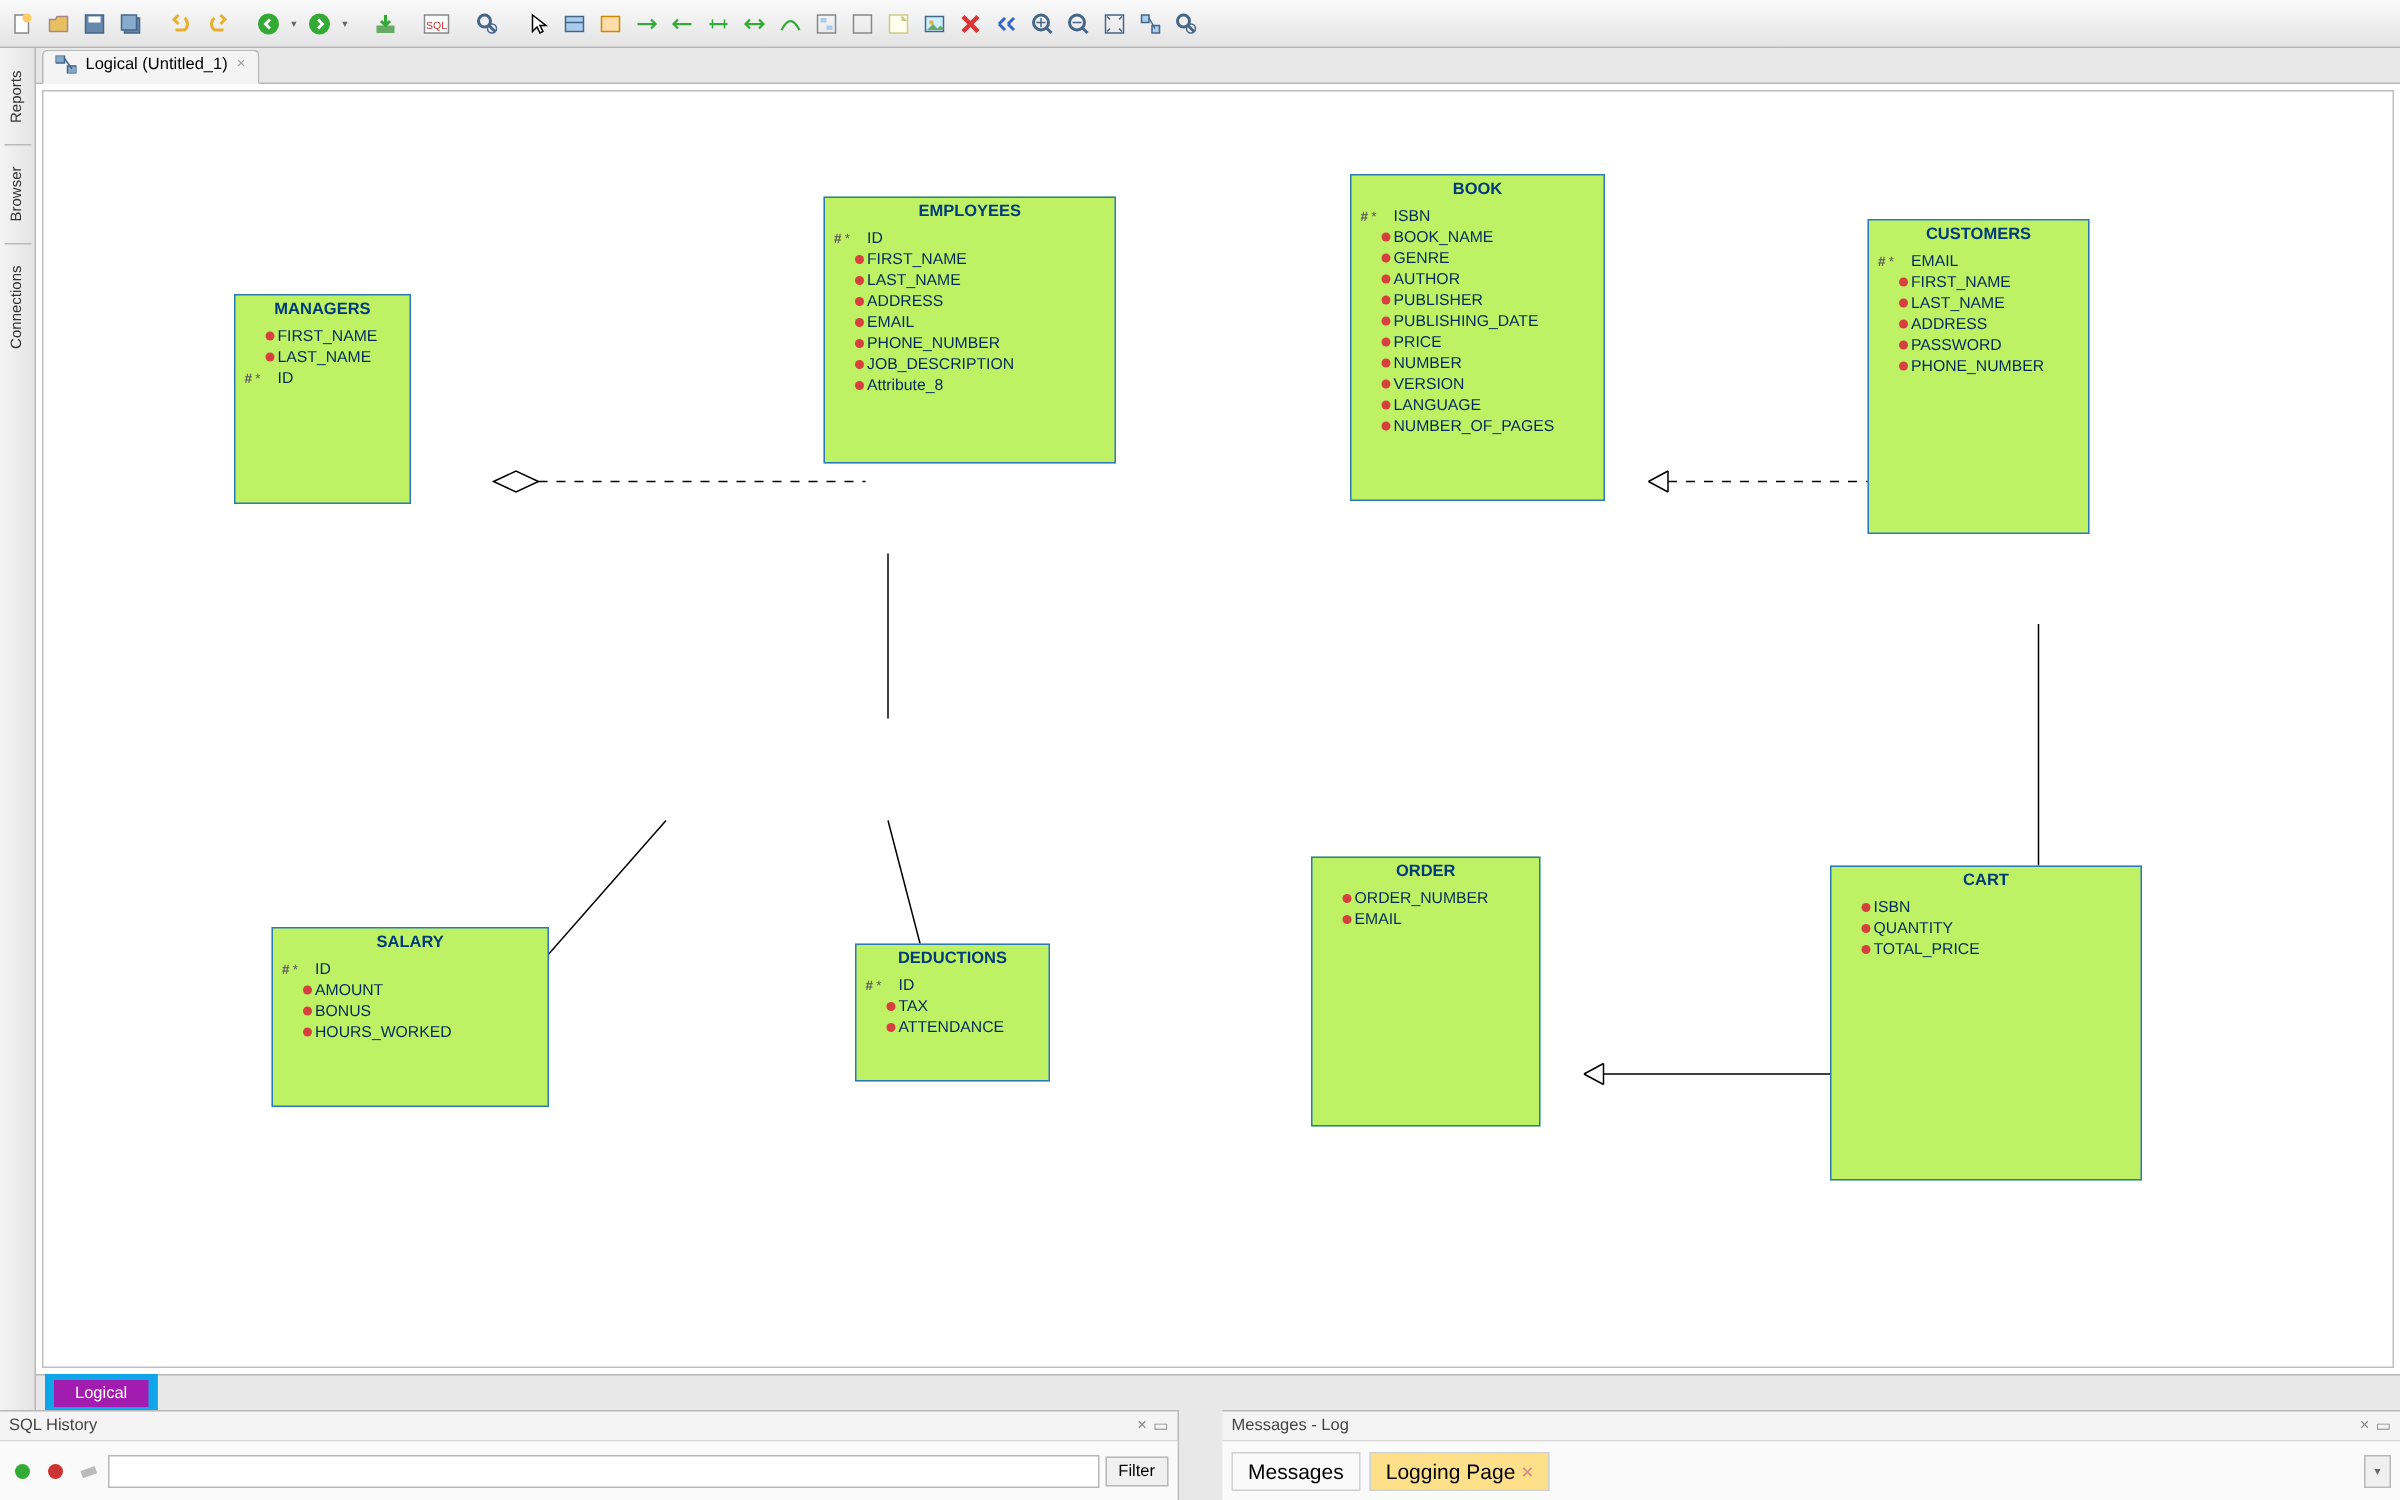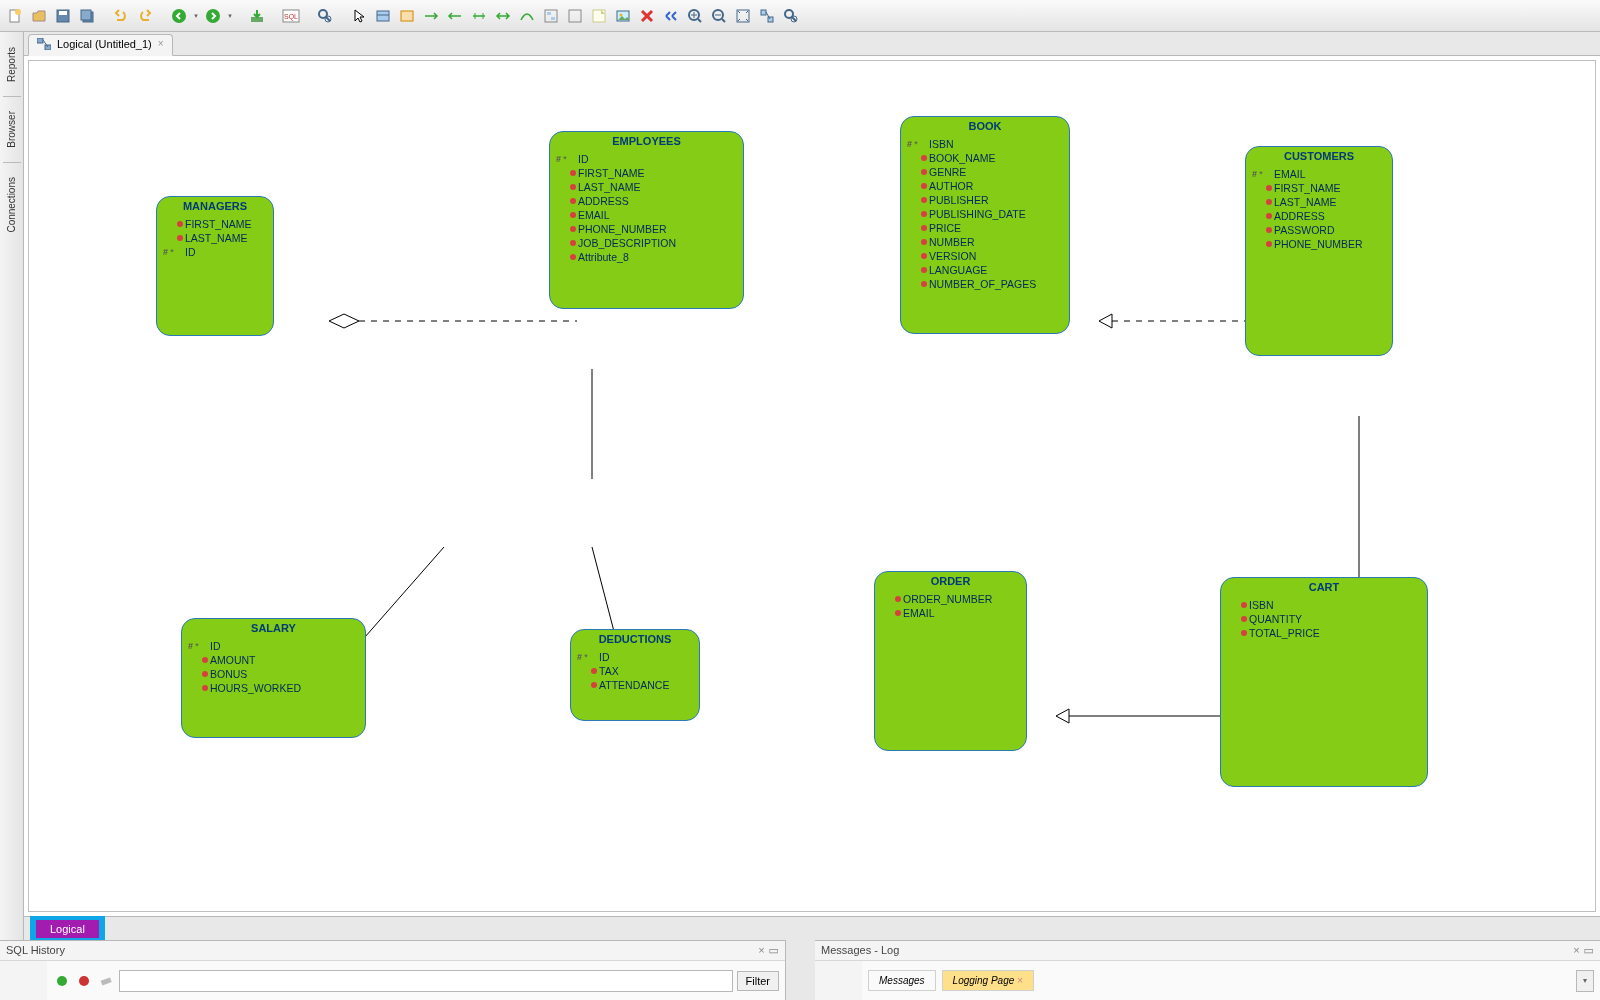--- a/index.html
+++ b/index.html
@@ -15,44 +15,44 @@
 .side-tab { writing-mode: vertical-rl; transform: rotate(180deg); padding: 8px 1px; font-size: 10px; color: #333; cursor: pointer; margin: 2px 0; border: 1px solid transparent; border-radius: 3px; display: flex; align-items: center; gap: 4px; }
 
 .workspace { flex: 1; display: flex; flex-direction: column; background: #fff; }
 .doc-tabs { height: 24px; background: #e8e8e8; border-bottom: 1px solid #b8b8b8; display: flex; align-items: flex-end; padding-left: 4px; }
 .doc-tab { background: #f4f4f4; border: 1px solid #b8b8b8; border-bottom: 1px solid #f4f4f4; border-radius: 4px 4px 0 0; padding: 3px 8px; display: flex; align-items: flex-start; gap: 6px; font-size: 11px; position: relative; bottom: -1px; }
 .doc-tab .close { color: #999; font-size: 10px; cursor: pointer; }
 
 .canvas-wrap { flex: 1; position: relative; background: #fff; overflow: hidden; }
 .canvas { position: absolute; inset: 4px; border: 1px solid #c0c0c0; background: #fff; }
 
-.entity { position: absolute; background: #84cc16; border: 1px solid #2a7ab8; border-radius: 14px; overflow: hidden; }
+.entity { position: absolute; background: #bef264; border: 1px solid #2a7ab8; border-radius: 0; overflow: hidden; }
 .ent-head { text-align: center; padding: 3px 4px; font-weight: bold; font-size: 11px; color: #003b7a; }
 .ent-body { padding: 2px 6px 6px; font-size: 10.5px; }
 .attr { display: flex; align-items: center; gap: 2px; line-height: 14px; white-space: nowrap; }
 .pk { color: #555; font-weight: bold; font-size: 9px; width: 4px; text-align: center; }
 .rq { color: #555; font-size: 9px; width: 6px; text-align: center; }
 .dot { width: 6px; height: 6px; border-radius: 50%; background: #d84040; display: inline-block; flex-shrink: 0; }
 .aname { color: #002a5a; }
 
 .connectors { position: absolute; inset: 0; width: 100%; height: 100%; pointer-events: none; }
 .connectors line, .connectors polyline, .connectors path { stroke: #000; stroke-width: 1; fill: none; }
 
 .view-tabs { height: 24px; background: #e8e8e8; border-top: 1px solid #b8b8b8; display: flex; align-items: center; padding-left: 6px; }
 .view-tab { background: #a21caf; color: #fff; padding: 3px 14px; border: 6px solid #0ea5e9; }
 
 .bottom-panels { display: flex; height: 60px; gap: 29px; }
 .panel { flex: 1; background: #f4f4f4; border-top: 1px solid #b8b8b8; border-right: 1px solid #b8b8b8; display: flex; flex-direction: column; }
 .panel:last-child { border-right: none; }
 .panel-title { padding: 3px 6px; font-size: 11px; color: #444; border-bottom: 1px solid #d8d8d8; display: flex; justify-content: space-between; }
 .panel-ctrl { display: flex; gap: 4px; color: #888; }
-.panel-body { flex: 1; display: flex; align-items: center; padding: 3px 6px; gap: 4px; background: #fafafa; margin-left: 47px; }
+.panel-body { flex: 1; display: flex; align-items: center; padding: 3px 6px; gap: 4px; background: #fafafa; }
 .filter-input { flex: 1; height: 22px; border: 1px solid #b8b8b8; padding: 0 4px; font-size: 11px; }
 .filter-btn { padding: 3px 8px; border: 1px solid #b8b8b8; background: #f0f0f0; cursor: pointer; font-size: 11px; }
-.msg-tab { padding: 4px 10px; border: 1px solid #d0d0d0; font-size: 10px; margin-right: 2px; font-style: italic; }
+.msg-tab { padding: 4px 10px; border: 1px solid #d0d0d0; font-size: 14px; margin-right: 2px; }
 .msg-tab.active { background: #ffe08a; }
 .sb-btn { width: 18px; height: 18px; display: flex; align-items: center; justify-content: center; cursor: pointer; }
 .rec-dd { width: 18px; height: 22px; border: 1px solid #b8b8b8; background: #f0f0f0; display: flex; align-items: center; justify-content: center; cursor: pointer; margin-left: auto; font-size: 8px; color: #666; }
 </style>
 </head>
 <body>
 
 <div class="toolbar" id="toolbar">
     <span class="tb-btn">
       <svg width="16" height="16">

